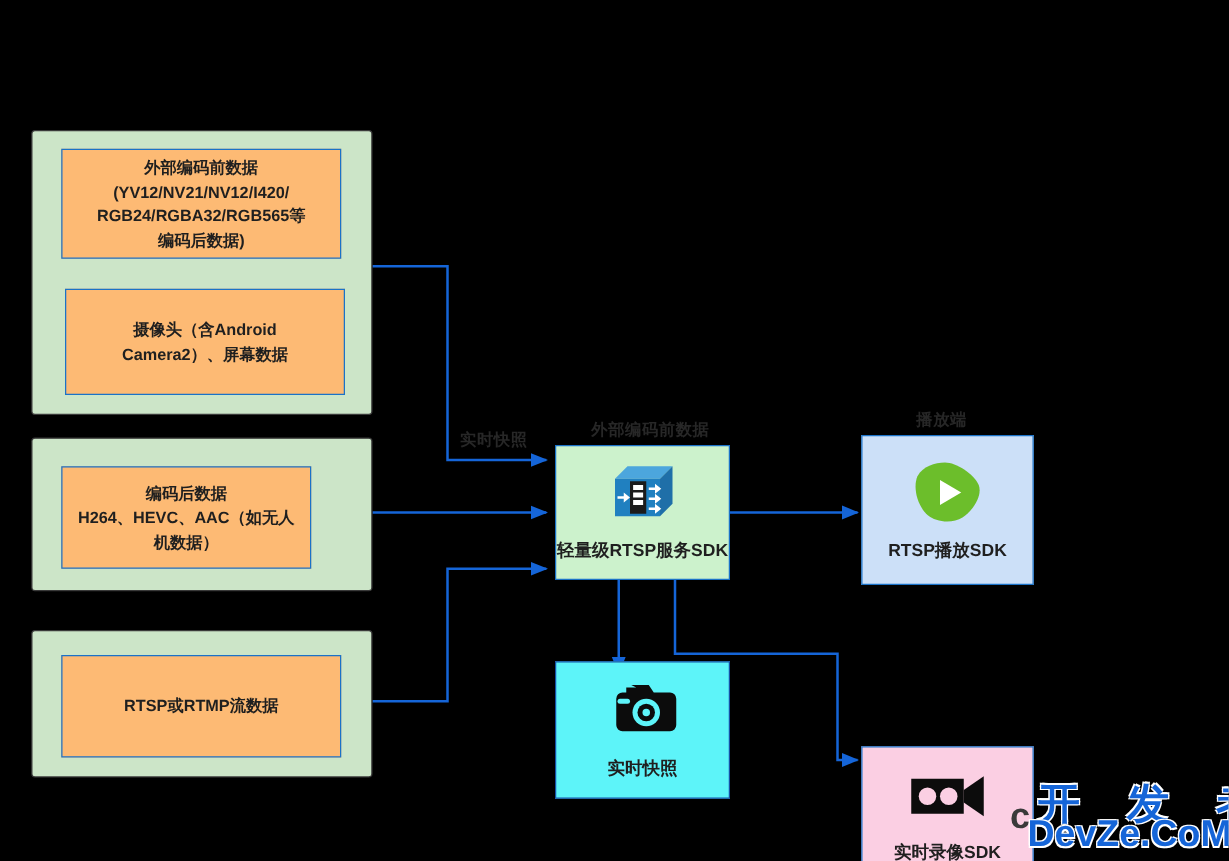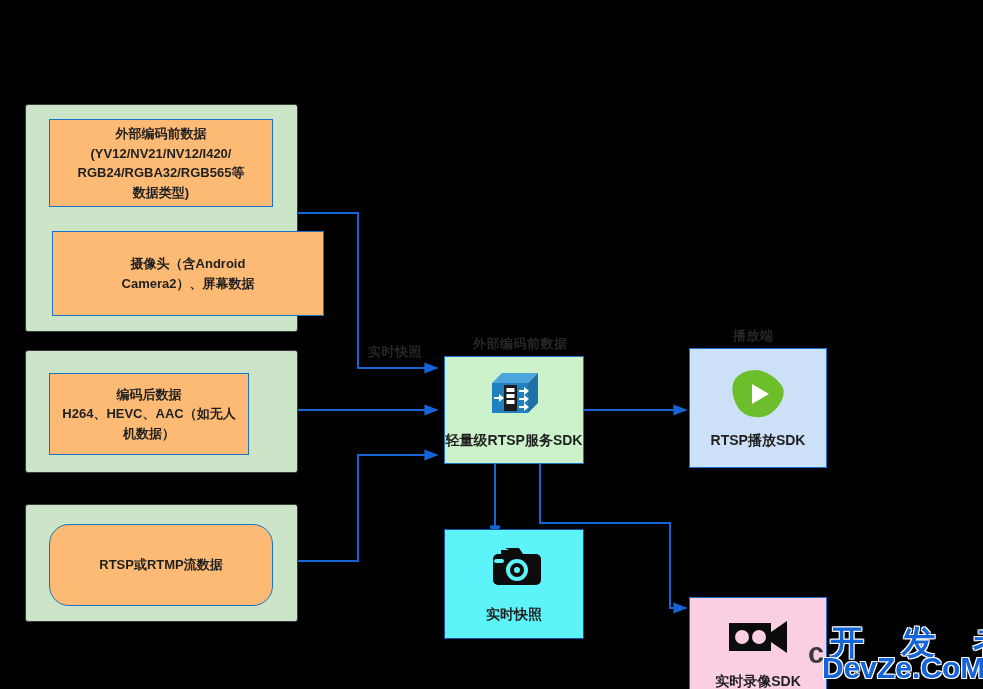--- a/index.html
+++ b/index.html
@@ -147,44 +147,44 @@
   <div class="caption" style="left:473px; top:335px;">外部编码前数据</div>
   <div class="caption" style="left:733px; top:327px;">播放端</div>
 
   <div class="group-box" style="left:25px; top:104px; width:273px; height:228px;">
 
     <div class="src-box" style="left:23px; top:14px; width:224px; height:88px;">
       <span>
         <span>外部编码前数据</span><br>
         <span>(YV12/NV21/NV12/I420/</span><br>
         <span>RGB24/RGBA32/RGB565等</span><br>
-        <span>数据类型)</span>
+        <span>编码后数据)</span>
       </span>
     </div>
 
-    <div class="src-box" style="left:26px; top:126px; width:272px; height:85px;">
+    <div class="src-box" style="left:26px; top:126px; width:224px; height:85px;">
       <span>
         <span>摄像头（含Android</span><br>
         <span>Camera2）、屏幕数据</span>
       </span>
     </div>
   </div>
 
   <div class="group-box" style="left:25px; top:350px; width:273px; height:123px;">
     <div class="src-box" style="left:23px; top:22px; width:200px; height:82px;">
       <span>
         <span>编码后数据</span><br>
         <span>H264、HEVC、AAC（如无人</span><br>
         <span>机数据）</span>
       </span>
     </div>
   </div>
 
   <div class="group-box" style="left:25px; top:504px; width:273px; height:118px;">
-    <div class="src-box" style="left:23px; top:19px; width:224px; height:82px;border-radius:20px;">
+    <div class="src-box" style="left:23px; top:19px; width:224px; height:82px;">
       <span>RTSP或RTMP流数据</span>
     </div>
   </div>
 
   <div class="node node-server" style="left:444px; top:356px; width:140px; height:108px;">
     <span class="node-icon">
       <svg width="52" height="46" viewBox="0 0 52 46" xmlns="http://www.w3.org/2000/svg">
 
         <polygon points="4,12 14,2 50,2 40,12" fill="#4ca6dd"></polygon>
 

